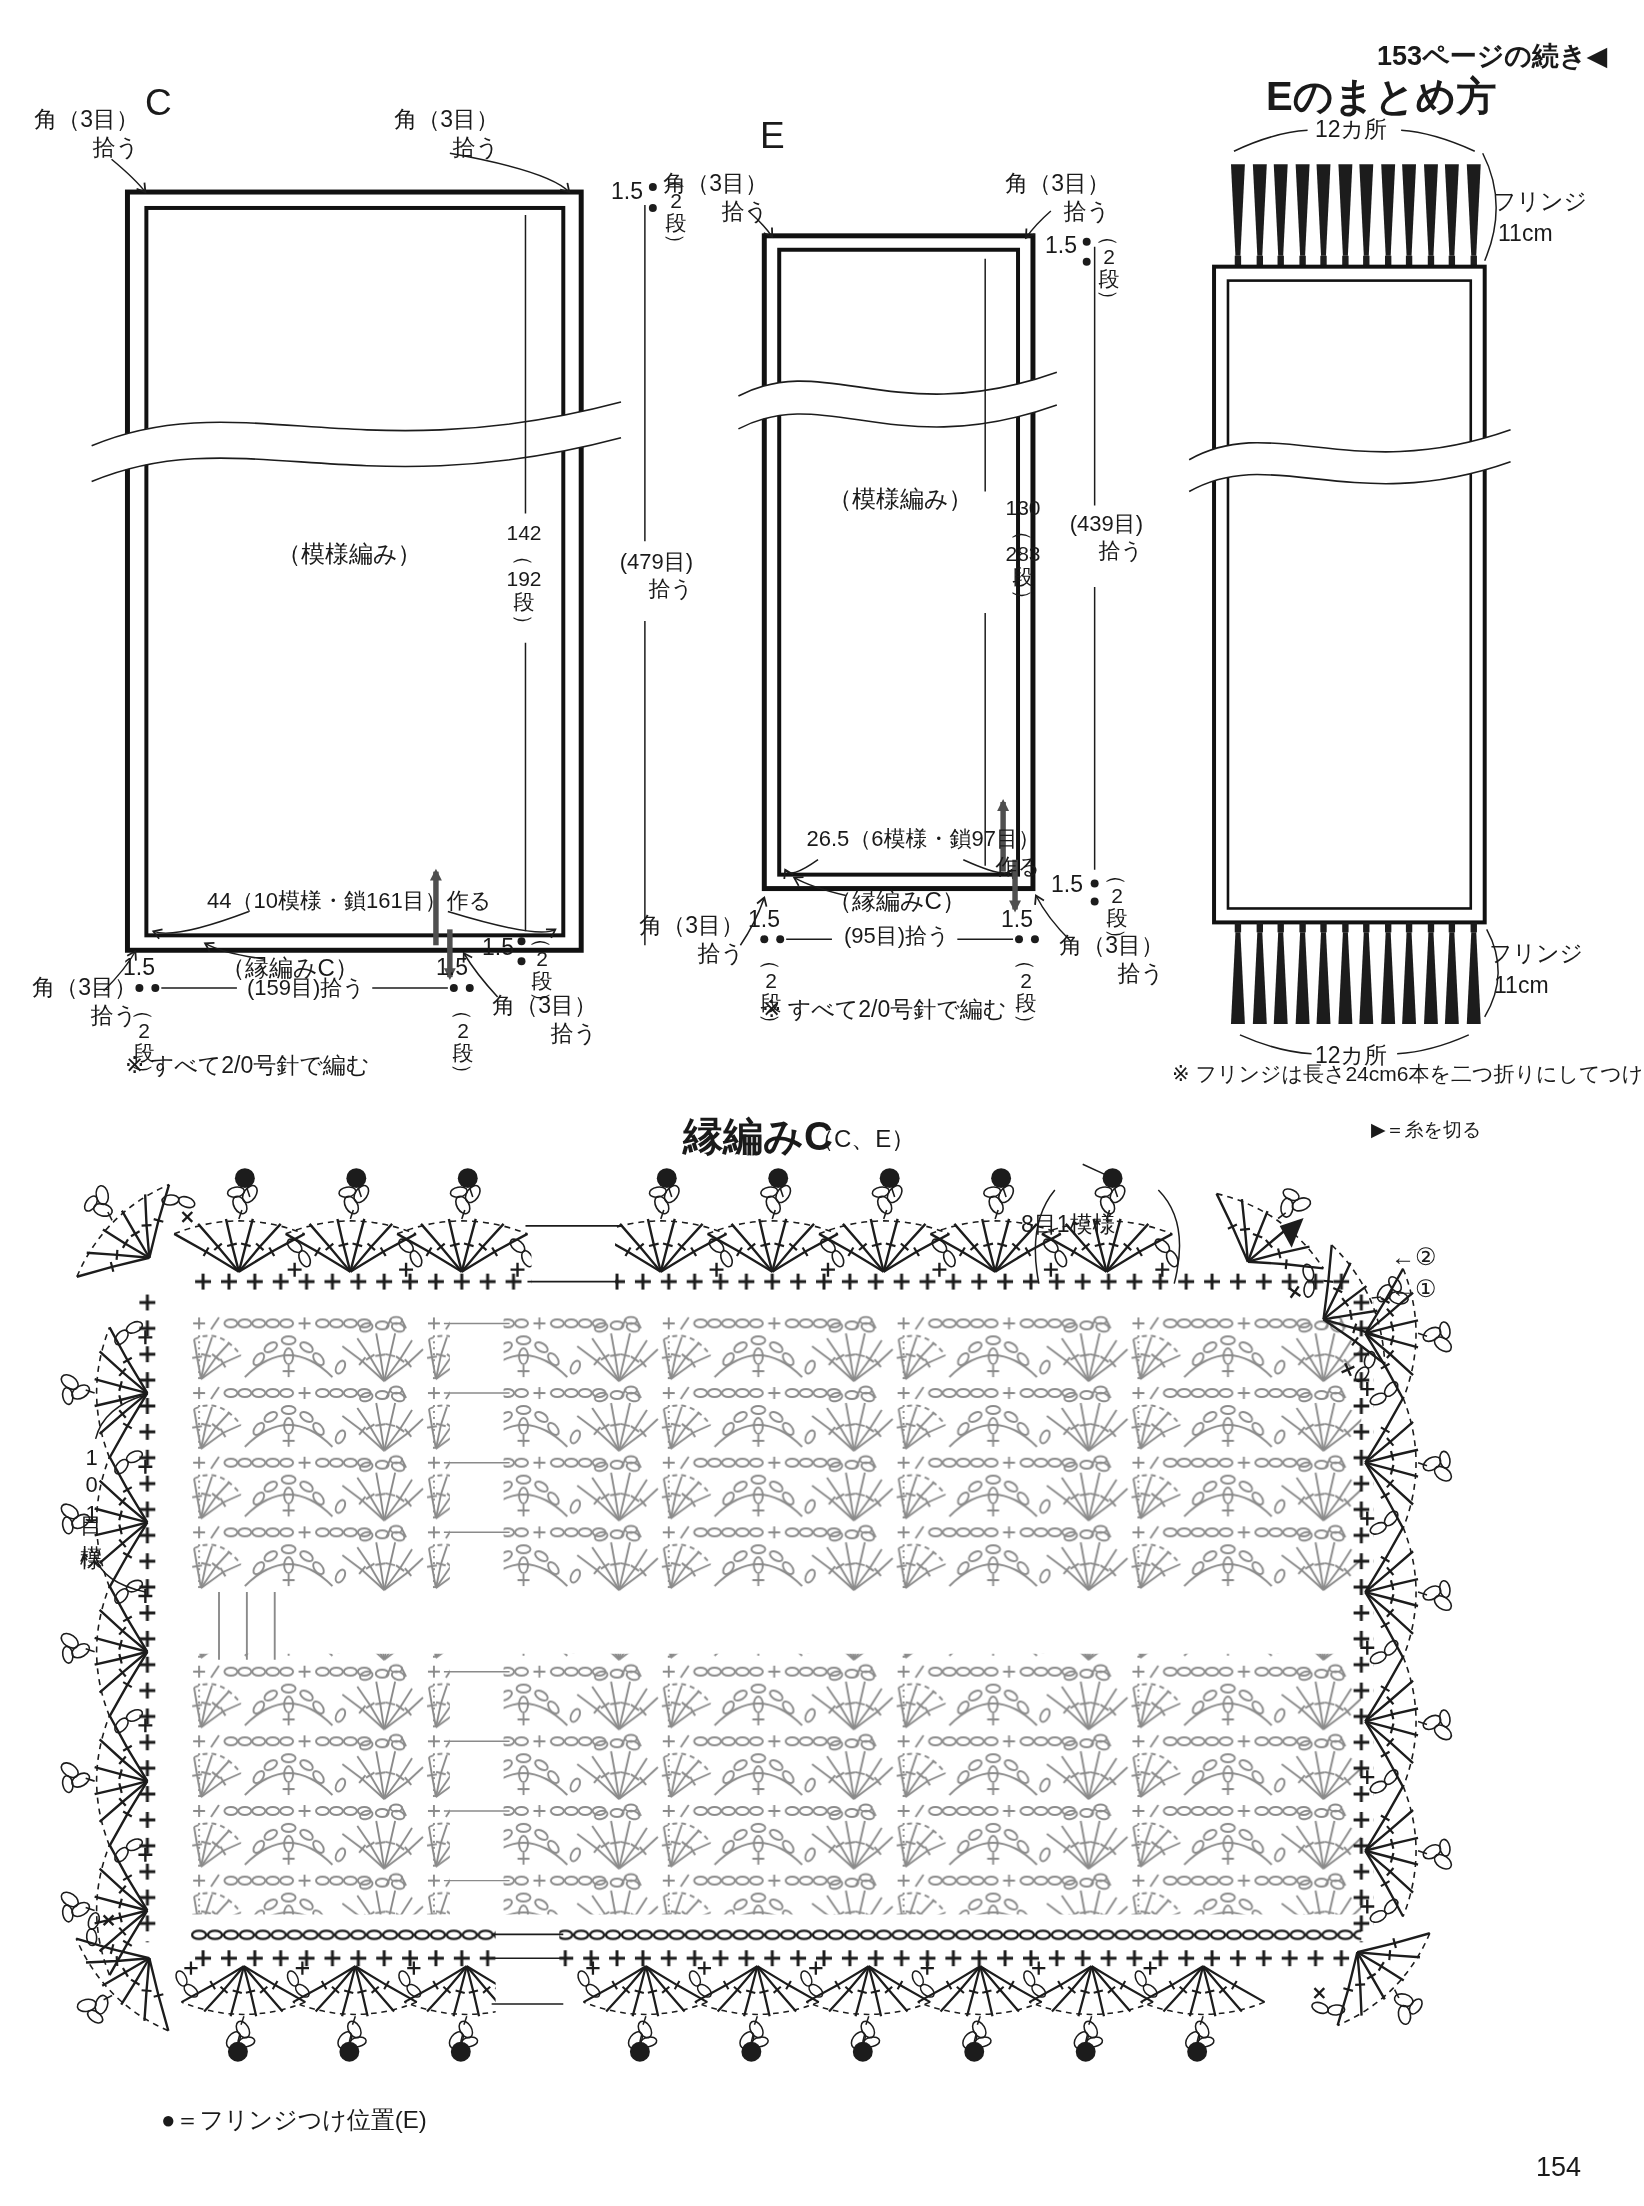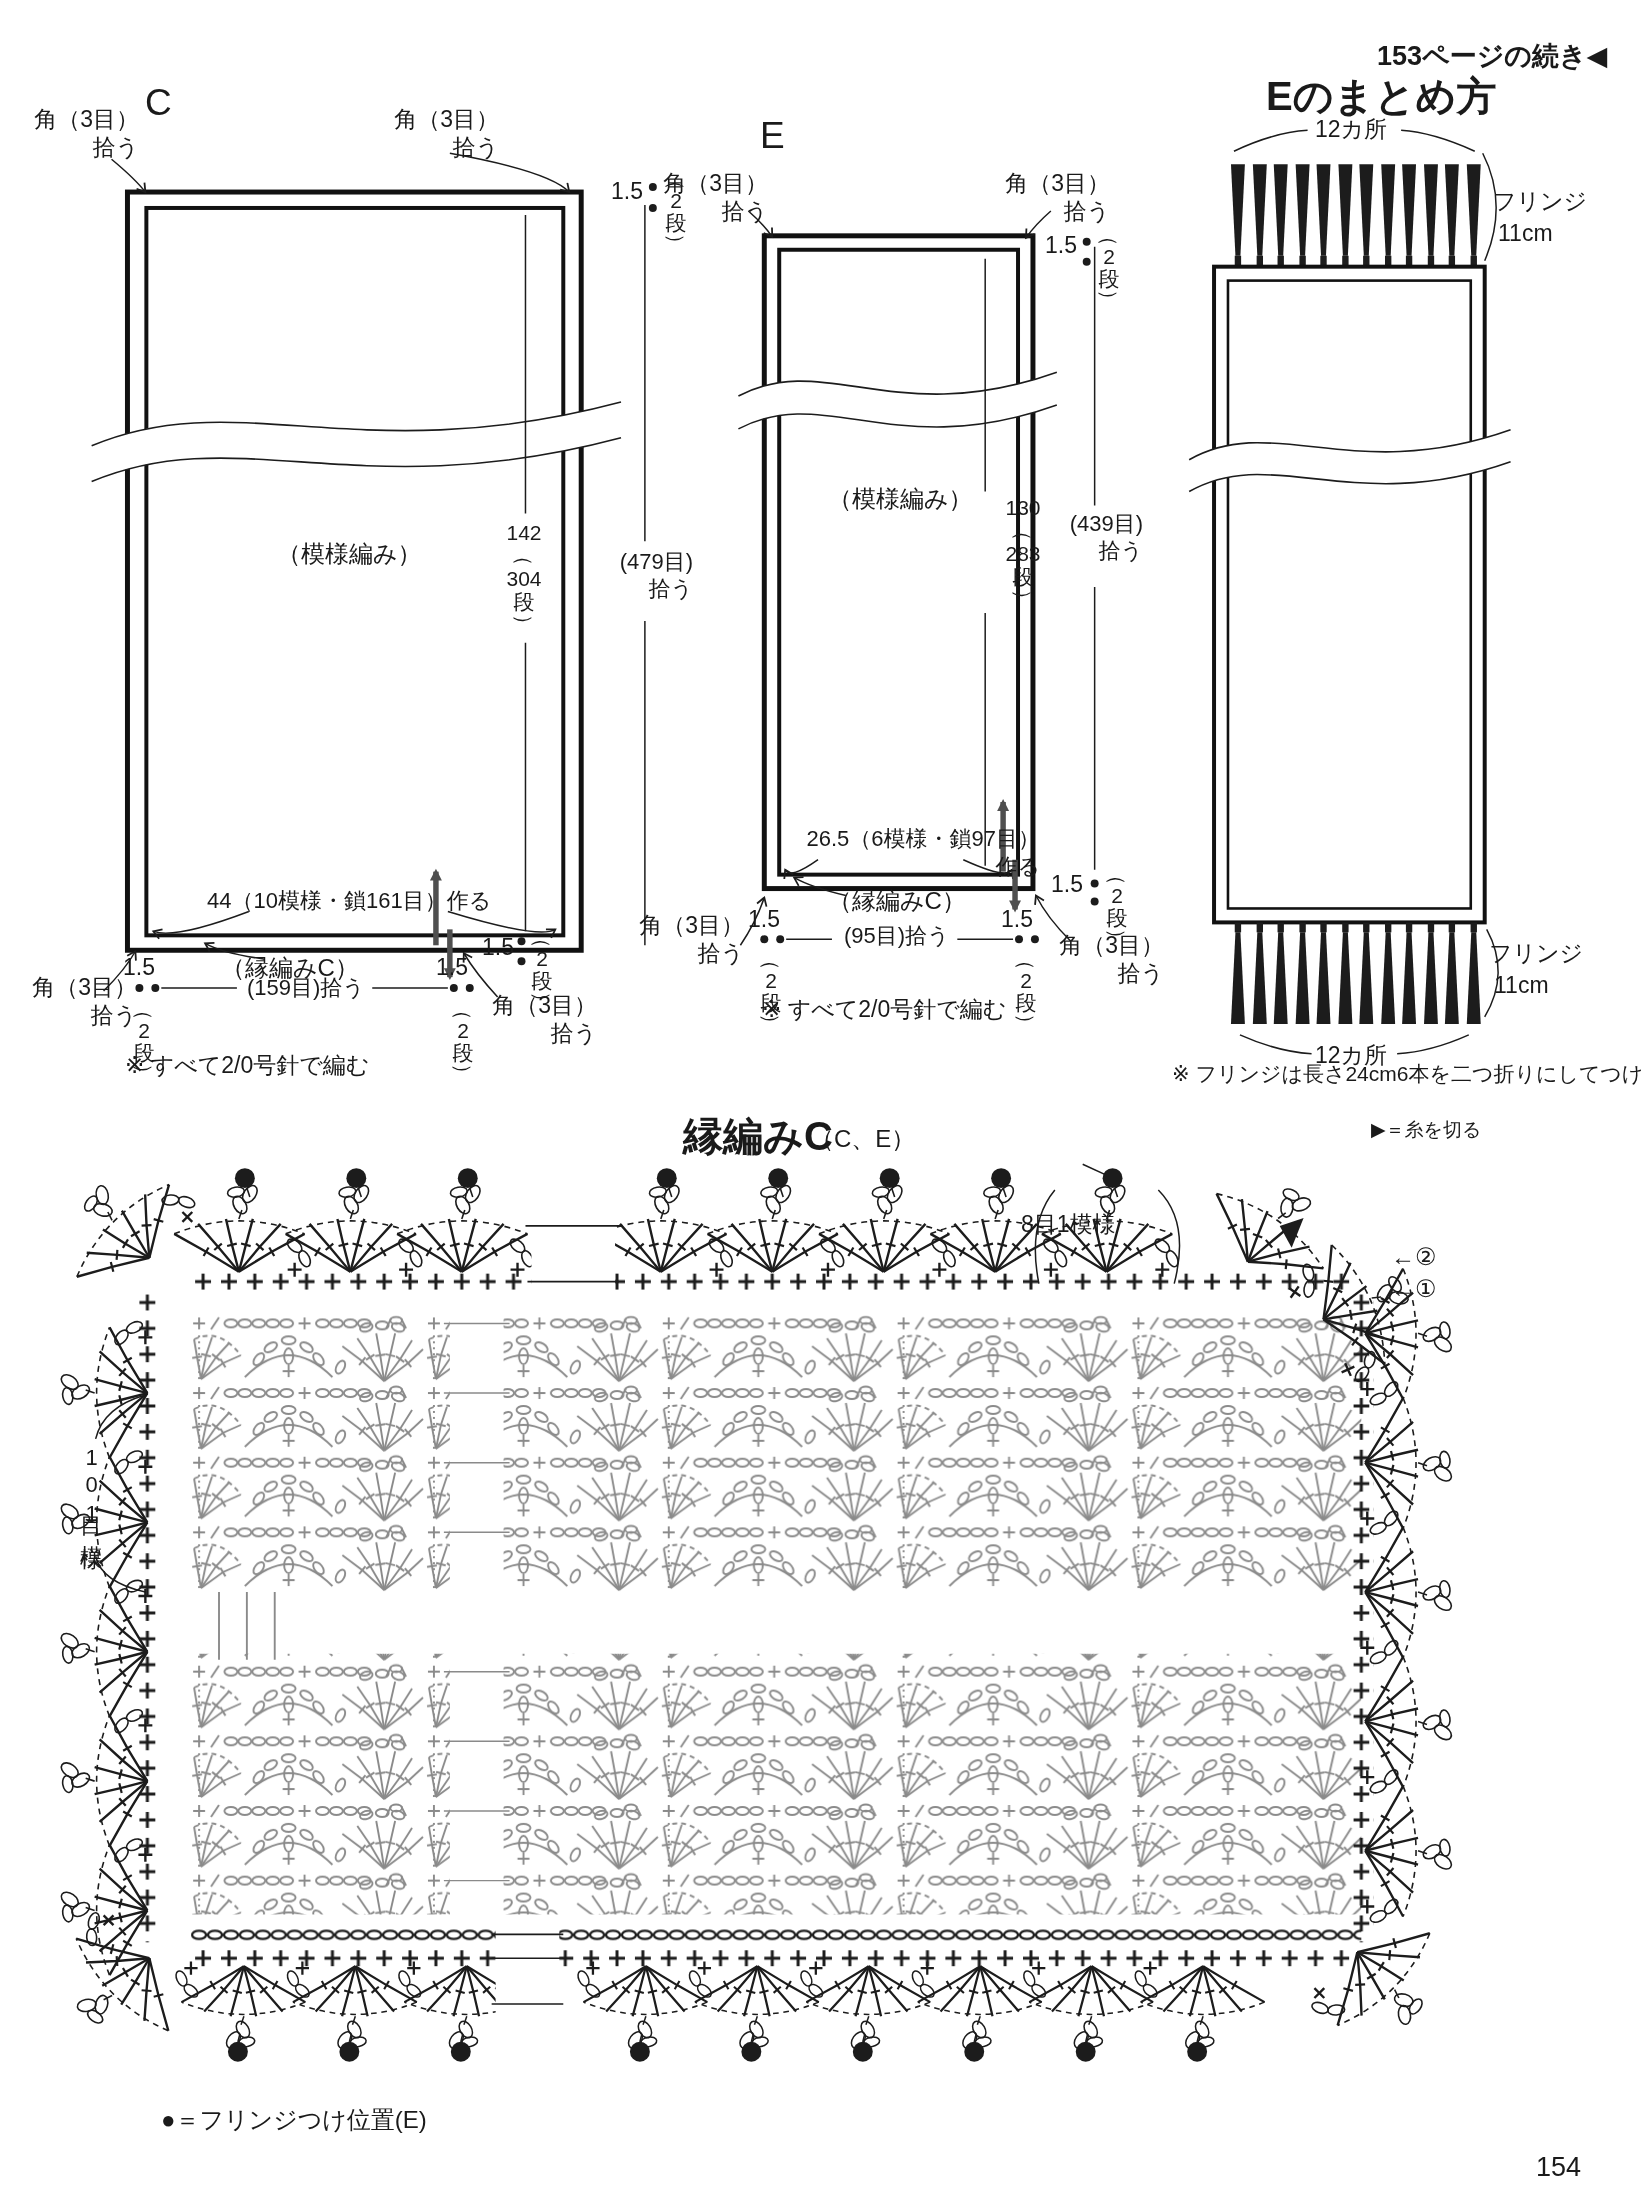--- a/index.html
+++ b/index.html
@@ -340,21 +340,21 @@
 <div class="abs vt" style="left:663px;top:169px">
   <span class="rp">（</span>
   <span>2</span>
   <span>段</span>
   <span class="rp">）</span>
 </div>
 <div class="abs lbl fs24" style="left:277px;top:539px">（模様編み）</div>
 <div class="abs vstack" style="left:501px;top:521px">
   <span>142</span>
   <span class="rp">（</span>
-  <span>304</span>
+  <span>192</span>
   <span>段</span>
   <span class="rp">）</span>
 </div>
 <div class="abs c2 lbl fs22" style="left:597px;top:549px;width:96px">
   <span>(479目)</span><br><span>拾う</span>
 </div>
 <div class="abs lbl fs22" style="left:207px;top:888px">44（10模様・鎖161目）作る</div>
 <div class="abs lbl fs24" style="left:221px;top:953px">（縁編みC）</div>
 <div class="abs c2 lbl" style="left:18px;top:973px;width:119px">
   <span>角（3目）</span><br><span>拾う</span>

